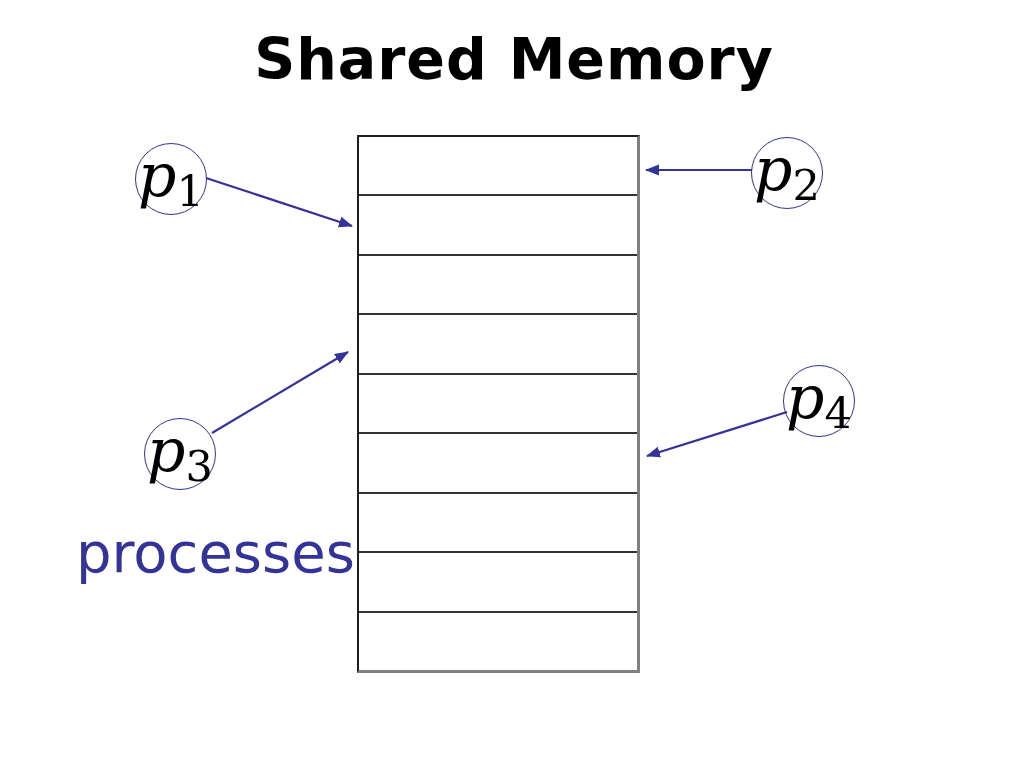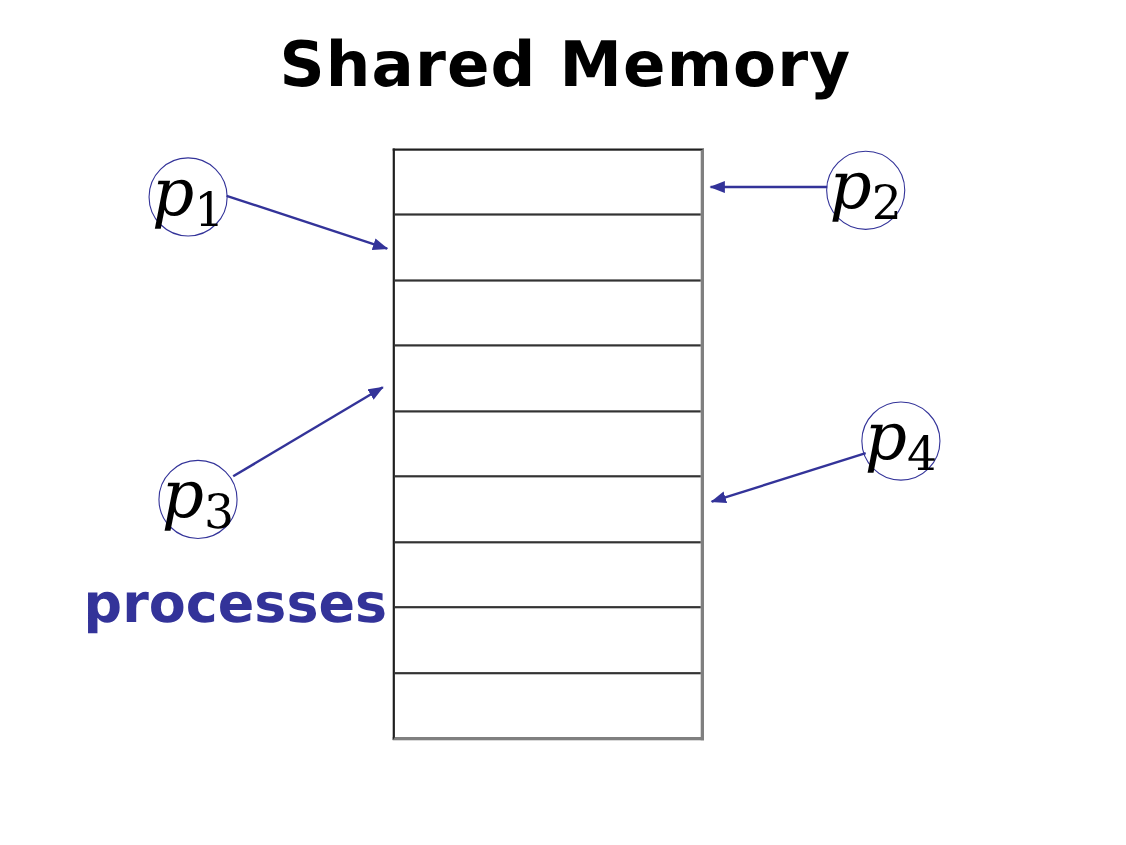--- a/index.html
+++ b/index.html
@@ -56,22 +56,22 @@
   .pcircle .ps { font-style: normal; font-size: 43px; display:inline-block; transform: translateY(12px); }
   #node-p1 { left: 135px; top: 143px; }
   #node-p2 { left: 751px; top: 137px; }
   #node-p3 { left: 144px; top: 418px; }
   #node-p4 { left: 783px; top: 365px; }
 
   
   .caption {
     position: absolute;
     left: 76px; top: 520px;
-    font-size: 49px;
-    font-weight: bold;
+    font-size: 56px;
+    font-weight: normal;
     color: var(--accent);
   }
 
   
   svg.arrows {
     position: absolute;
     left: 0; top: 0;
     width: 1024px; height: 768px;
     pointer-events: none;
   }

